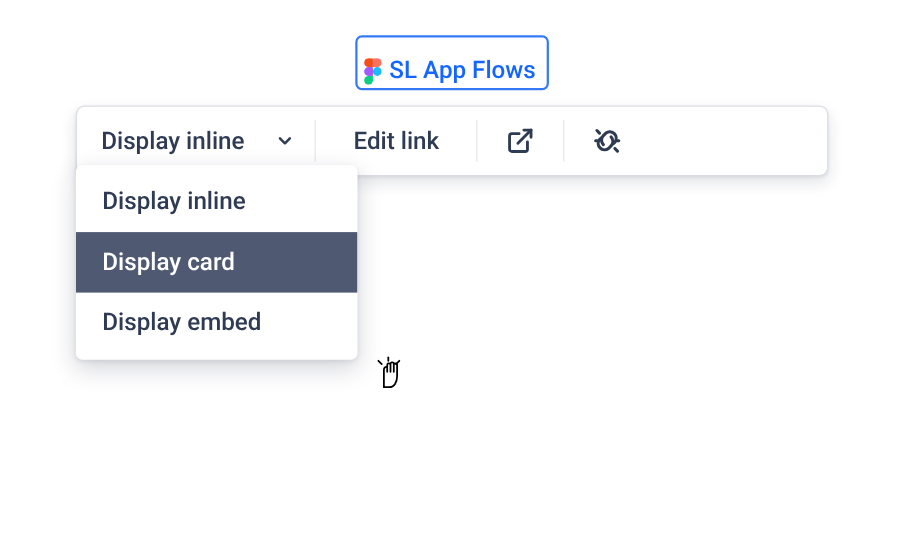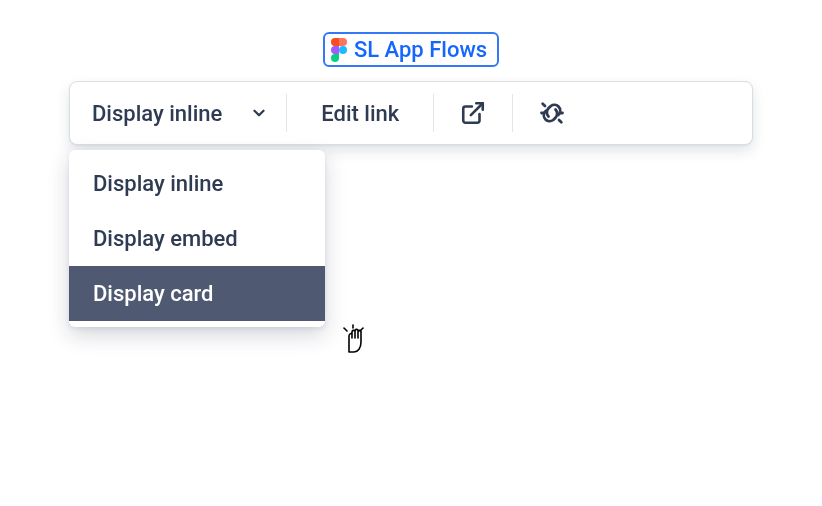--- a/index.html
+++ b/index.html
@@ -22,21 +22,21 @@
     display: flex;
     justify-content: center;
     margin-bottom: 14px;
   }
   .chip {
     display: inline-flex;
     align-items: center;
     gap: 7px;
     border: 2px solid #3478f6;
     border-radius: 6px;
-    padding: 3px 10px 3px 6px;
+    padding: 18px 10px 3px 6px;
     background: #fff;
     cursor: pointer;
   }
   .chip-label {
     color: #1566ff;
     font-size: 22px;
     font-weight: 500;
   }
   .figma-icon {
     width: 16px;
@@ -177,25 +177,25 @@
           <line x1="19" y1="12" x2="21" y2="12"></line>
         </svg>
       </span>
     </div>
   </div>
 
   <div class="dropdown">
     <div class="item">
       <span>Display inline</span>
     </div>
+    <div class="item hover">
+      <span>Display card</span>
+    </div>
     <div class="item">
       <span>Display embed</span>
-    </div>
-    <div class="item hover">
-      <span>Display card</span>
     </div>
   </div>
 
   <div class="cursor">
     <svg width="28" height="32" viewBox="0 0 28 32">
       <g stroke="#000" stroke-width="1.6" fill="#fff" stroke-linejoin="round" stroke-linecap="round">
         <path d="M8 30 L8 14 C8 12 10 11 11 12 L11 16 L11 10 C11 8 13 8 14 9 L14 16 L14 9 C14 7 16 7 17 8 L17 16 L17 10 C17 8 19 8 20 9 L20 20 C20 26 17 30 13 30 Z"></path>
         <line x1="3" y1="6" x2="6" y2="9"></line>
         <line x1="22" y1="6" x2="19" y2="9"></line>
         <line x1="12" y1="3" x2="12" y2="6"></line>

